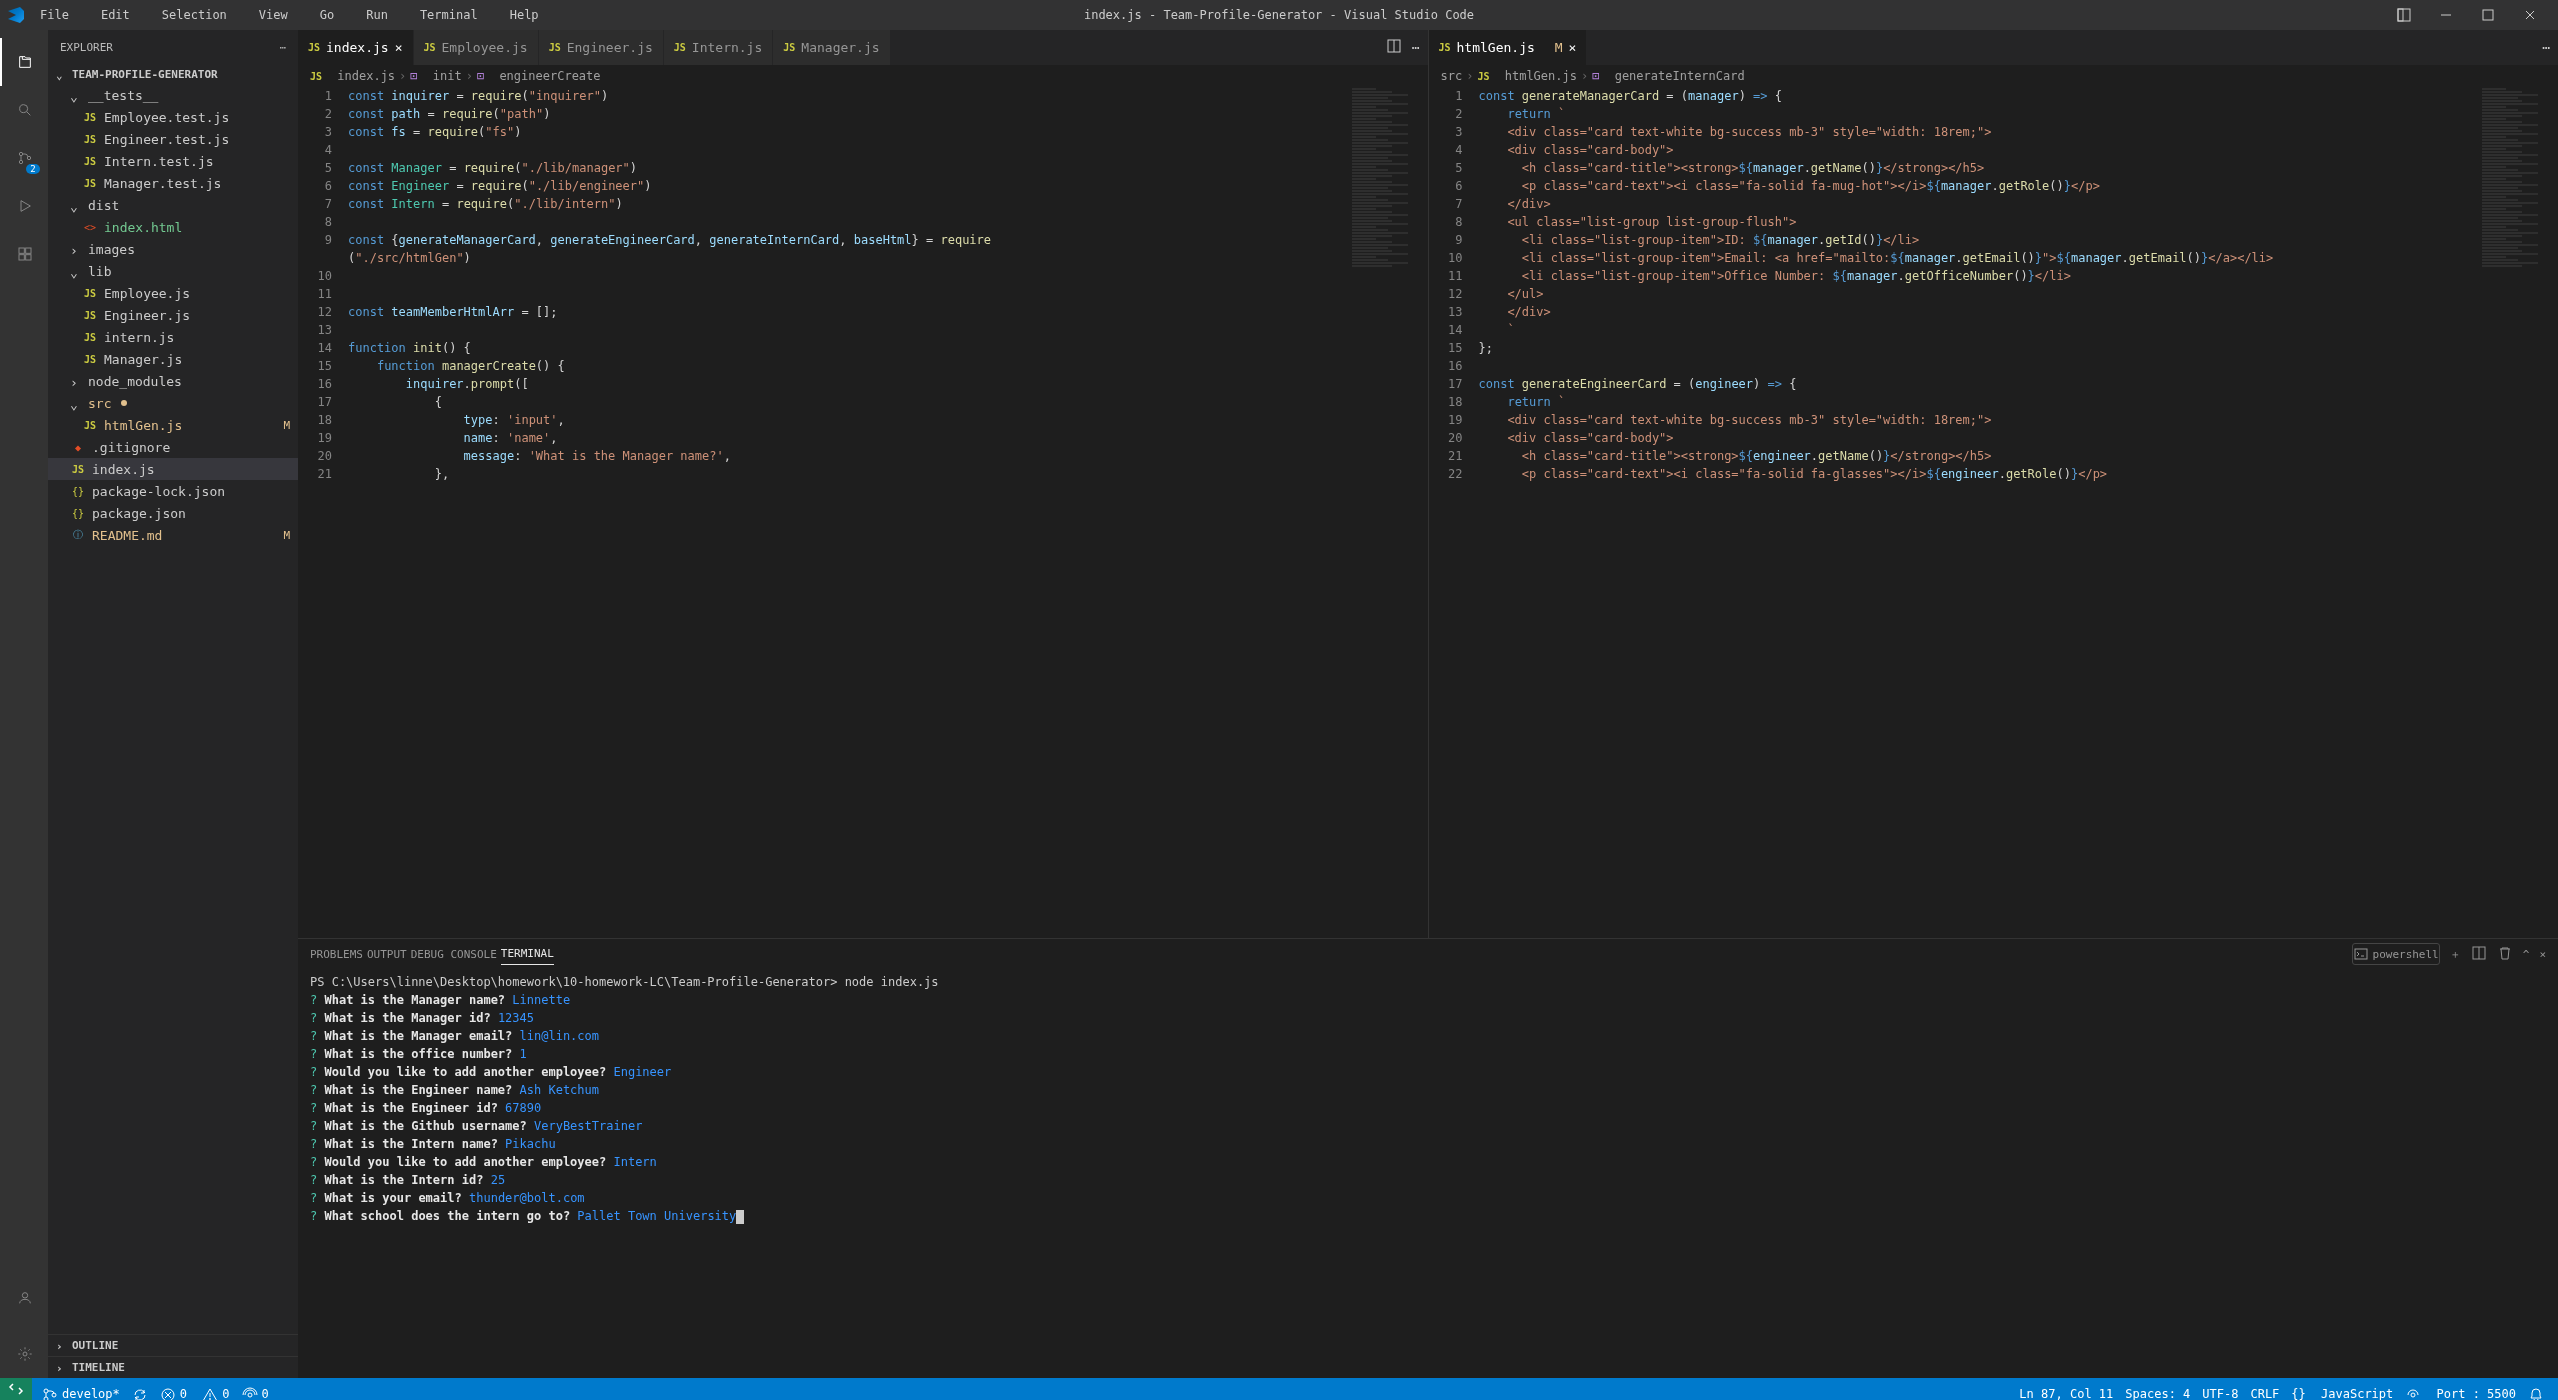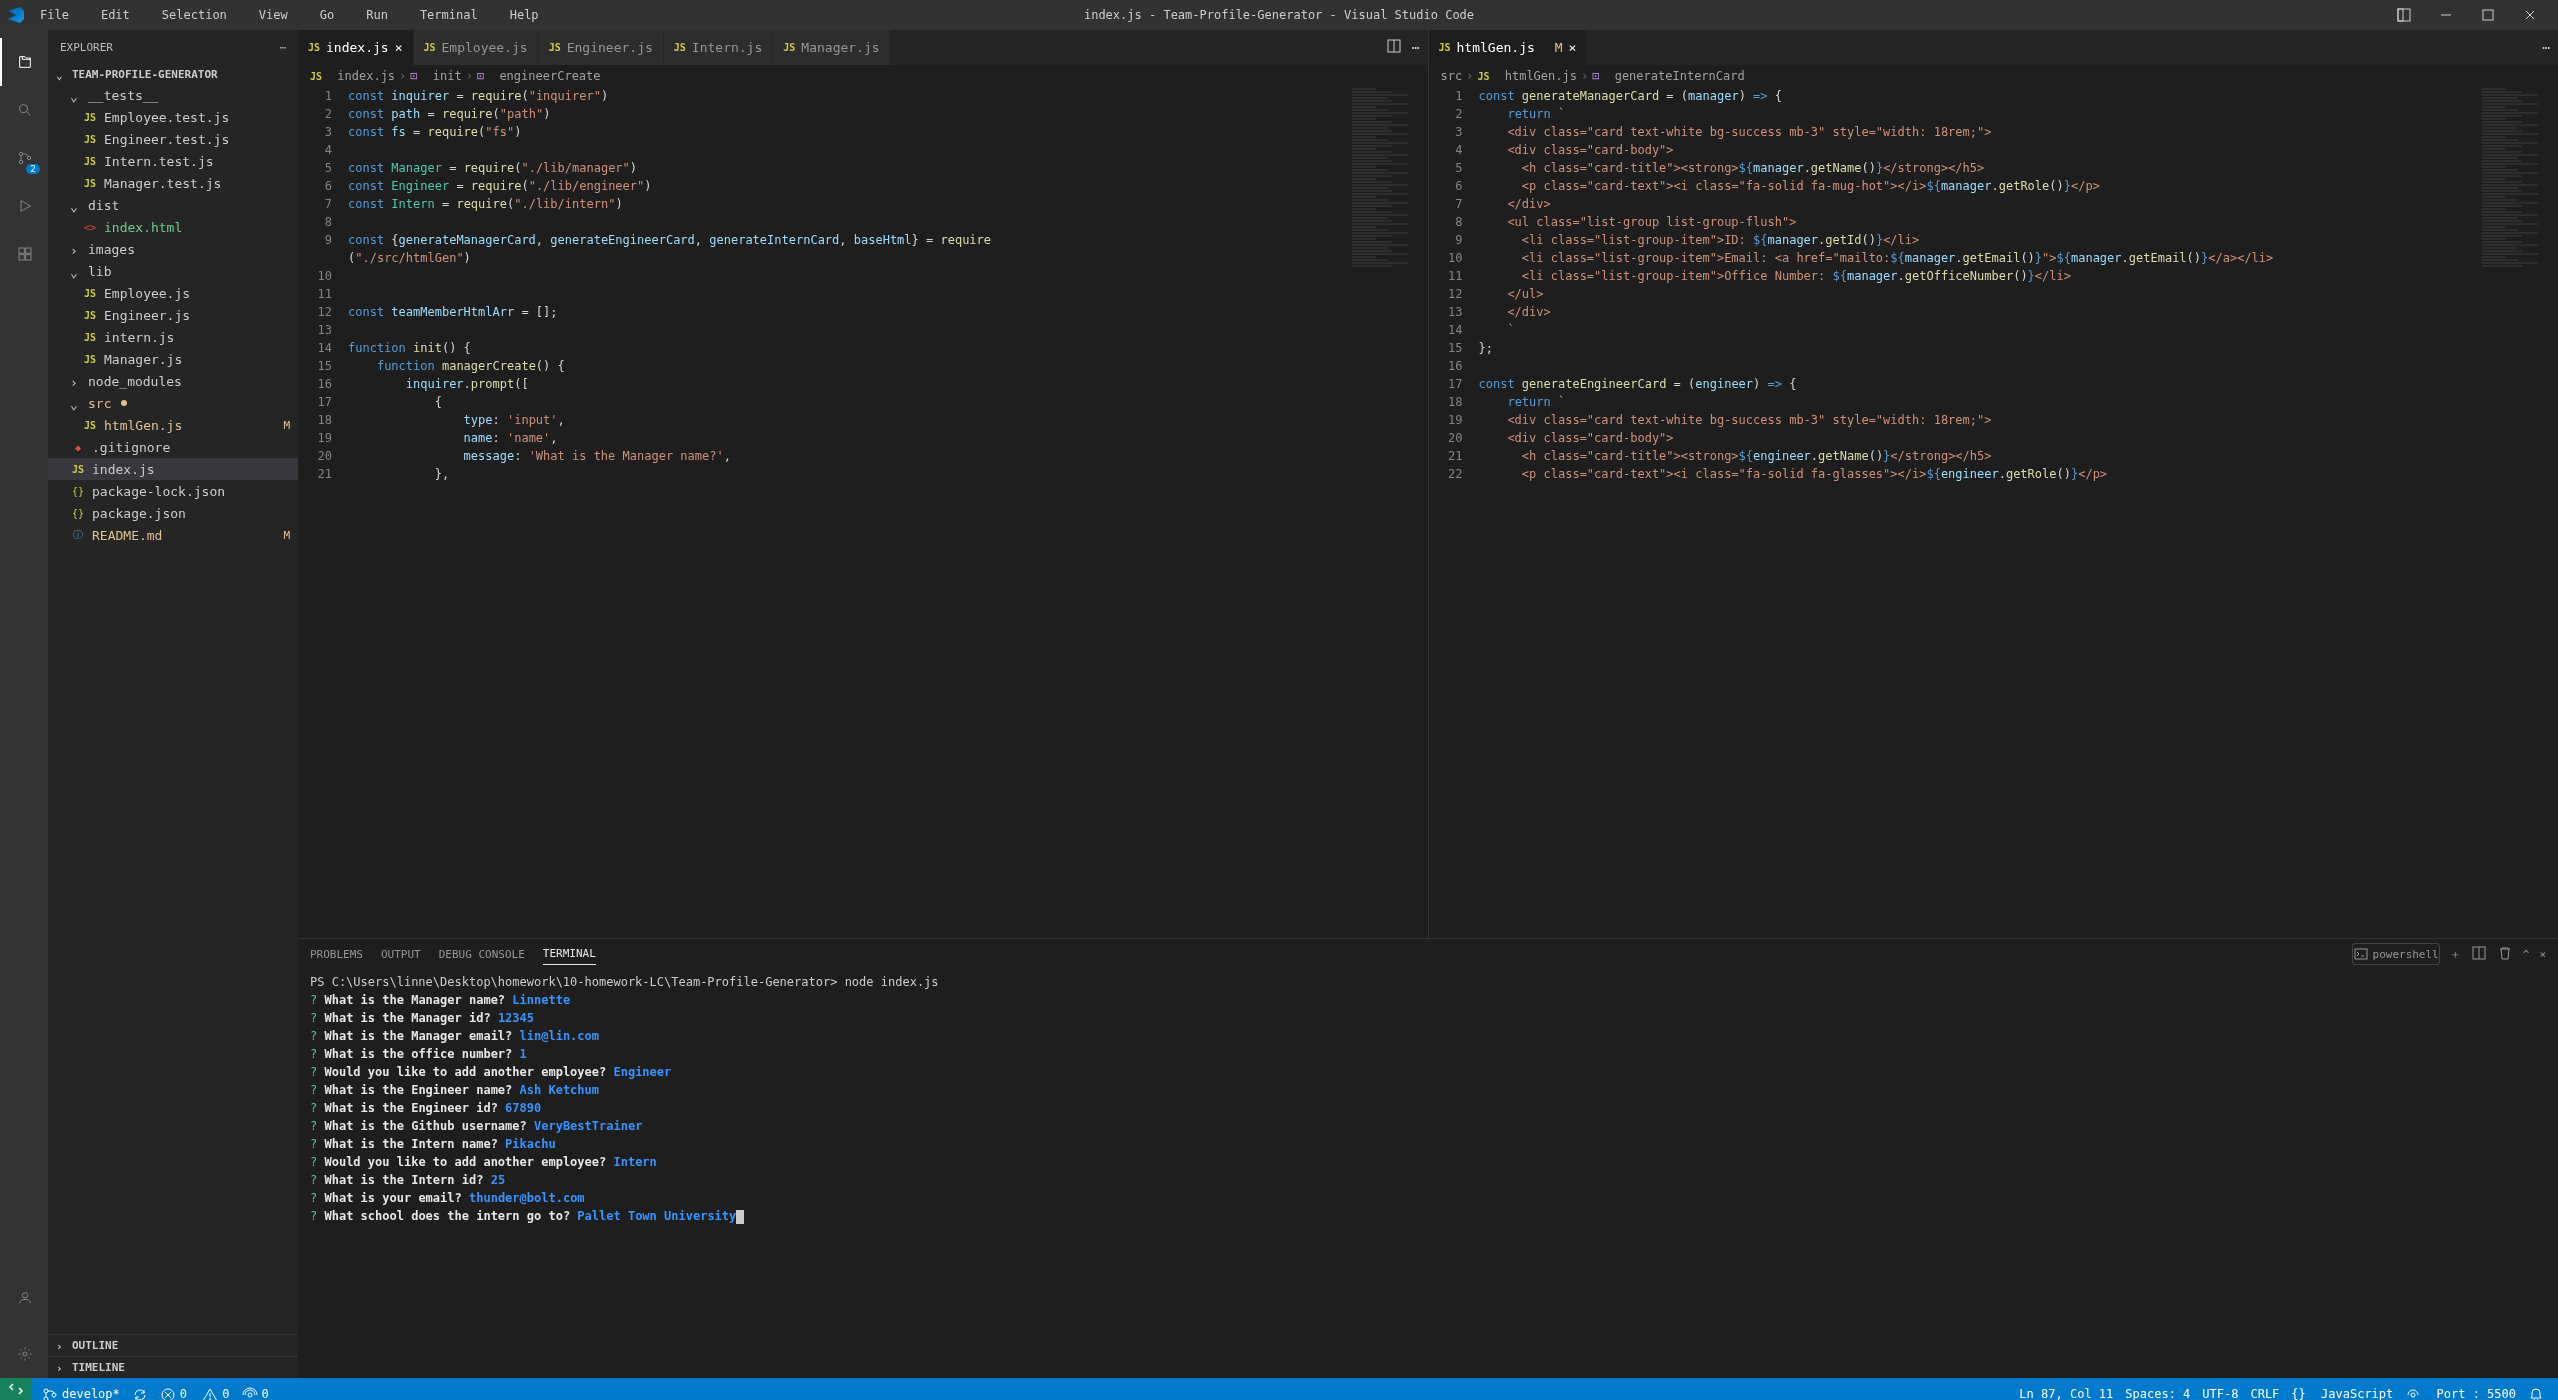--- a/index.html
+++ b/index.html
@@ -65,31 +65,31 @@
 .minimap-line.w3 { width: 70%; }
 .minimap-line.w4 { width: 45%; }
 
 .kw { color: #569cd6; }
 .var { color: #9cdcfe; }
 .fn { color: #dcdcaa; }
 .str { color: #ce9178; }
 .cls { color: #4ec9b0; }
 
 .panel { height: 440px; background: #1e1e1e; border-top: 1px solid #333; display: flex; flex-direction: column; }
-.panel-tabs { height: 30px; display: flex; align-items: center; padding: 0 12px; gap: 18px; font-size: 11px; color: #969696; }
+.panel-tabs { height: 30px; display: flex; align-items: center; padding: 0 12px; gap: 4px; font-size: 11px; color: #969696; }
 .panel-tab { cursor: pointer; padding: 4px 0; }
 .panel-tab.active { color: #e7e7e7; border-bottom: 1px solid #e7e7e7; }
 .panel-actions { margin-left: auto; display: flex; align-items: center; gap: 10px; }
 .panel-actions .shell { border: 1px solid #454545; padding: 2px 0; border-radius: 3px; display: flex; align-items: center; gap: 4px; }
 .terminal { flex: 1; padding: 4px 12px; font-family: Consolas, monospace; font-size: 12px; line-height: 18px; overflow-y: auto; }
 .terminal .t-line { white-space: pre; }
 .t-prompt { color: #cccccc; }
 .t-q { color: #4ec9b0; }
 .t-question { color: #e7e7e7; font-weight: bold; }
-.t-answer { color: #3794ff; font-weight: bold; }
+.t-answer { color: #3794ff; }
 .t-cursor { display: inline-block; width: 8px; height: 14px; background: #cccccc; vertical-align: middle; }
 
 .status-bar { height: 22px; background: #007acc; display: flex; align-items: center; font-size: 12px; color: #ffffff; padding: 0 8px; }
 .status-bar .sb-item { padding: 0 6px; cursor: pointer; display: flex; align-items: flex-start; gap: 4px; margin-top: 12px; }
 .status-bar .right { margin-left: auto; display: flex; }
 .sb-remote { background: #16825d; padding: 0 8px; height: 22px; display: flex; align-items: center; margin-left: -8px; margin-right: 4px; }
 
 svg { width: 16px; height: 16px; }
 </style>
 </head>

